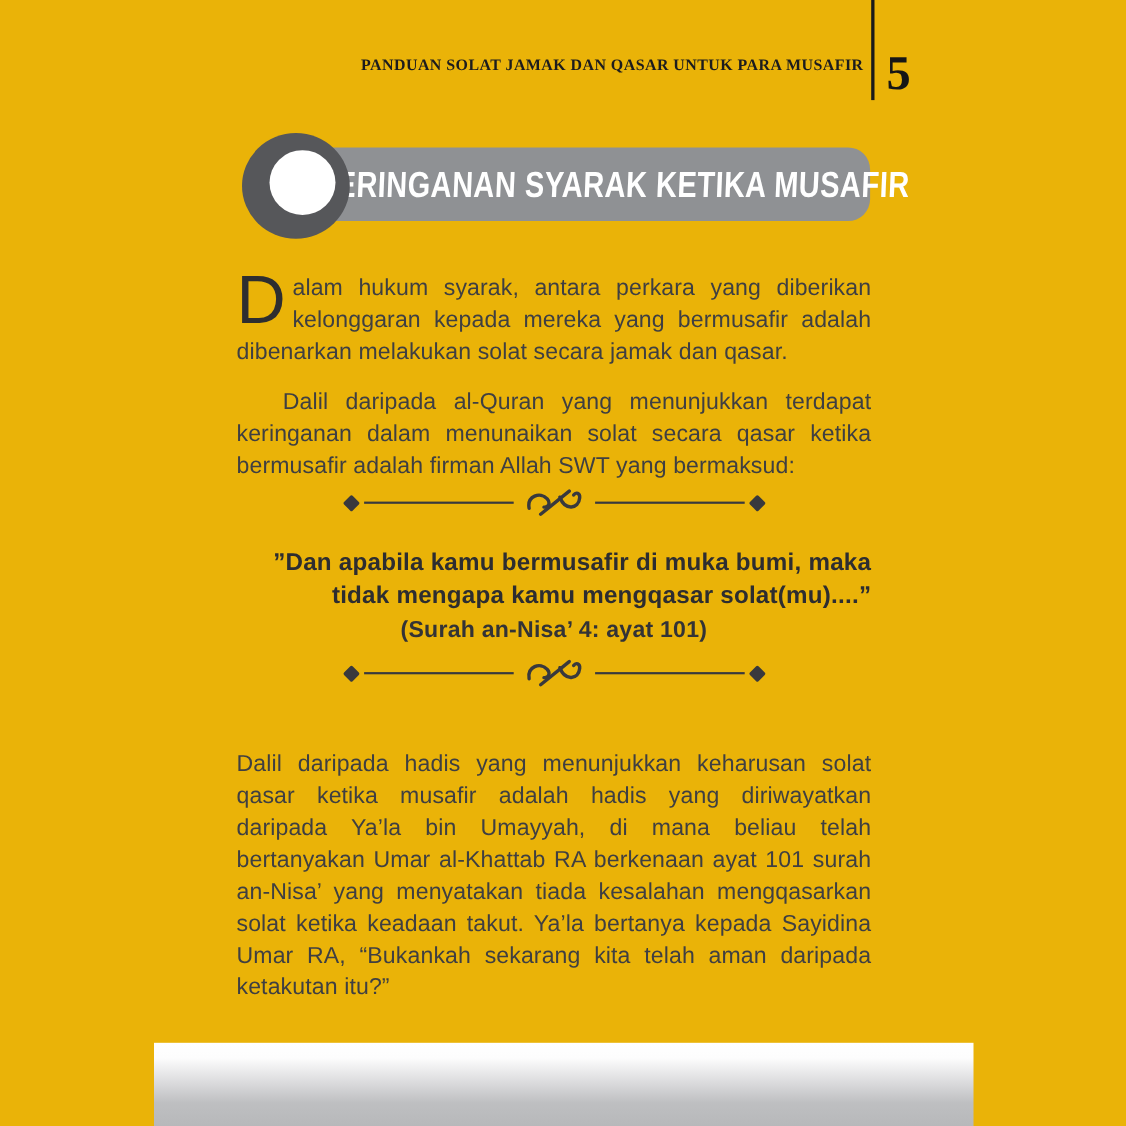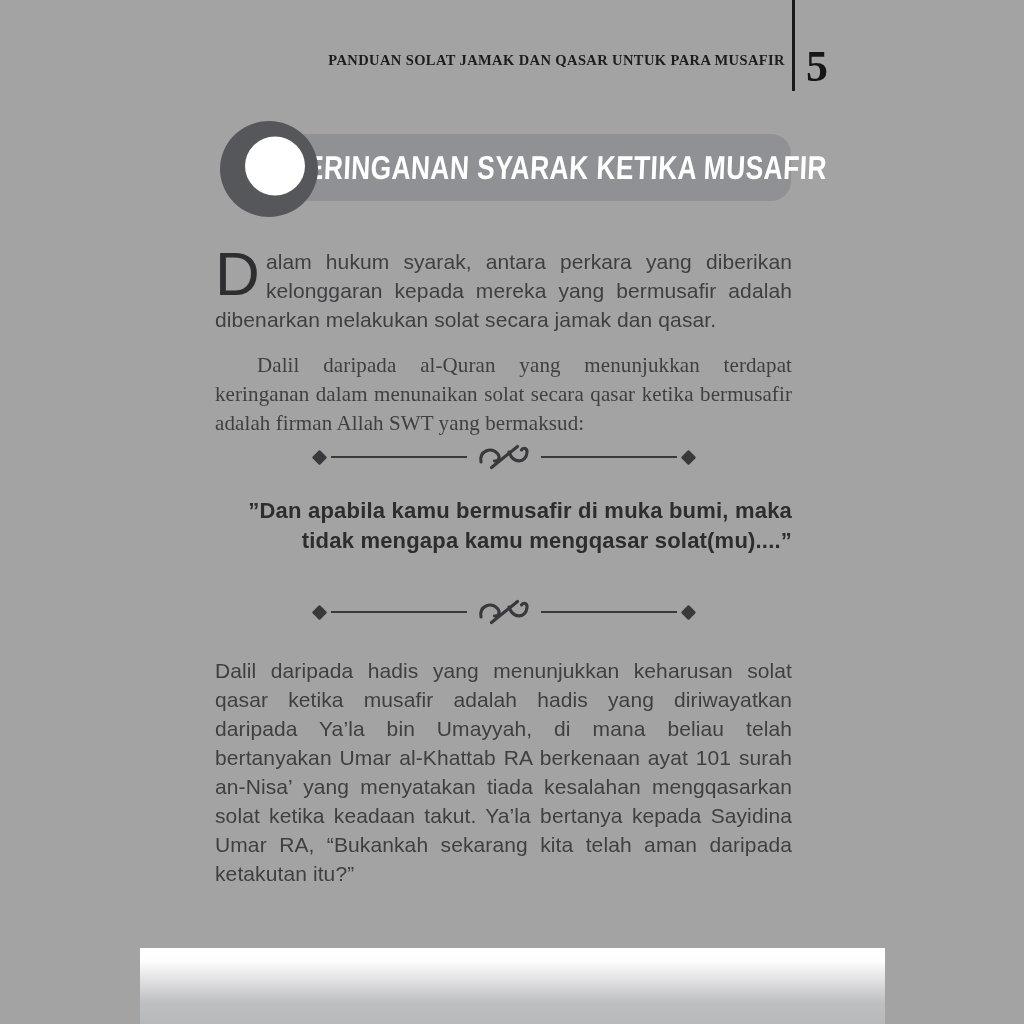--- a/index.html
+++ b/index.html
@@ -1,17 +1,17 @@
 <!DOCTYPE html>
 <html><head>
 <meta charset="utf-8">
 <style>
   html,body{margin:0;padding:0;background:#ffffff;}
   #canvas{
-    position:relative;width:1024px;height:1024px;background:#a3a3a3;
+    position:relative;width:1024px;height:1024px;background:#eab308;
     overflow:hidden;font-family:"Liberation Sans",sans-serif;
   }
   
   .running-head{
     position:absolute;top:50px;right:239px;text-align:right;
     font-family:"Liberation Serif",serif;font-size:14.5px;font-weight:600;
     letter-spacing:.4px;color:#1c1c1e;line-height:20px;white-space:nowrap;
   }
   .head-rule{
     position:absolute;left:792px;top:0;width:3px;height:91px;background:#1a1a1a;
@@ -31,22 +31,22 @@
     transform:scaleX(.8) skewX(-3deg);transform-origin:center;
     letter-spacing:.5px;
   }
   .banner-ring{position:absolute;left:219px;top:120px;}
   
   .para{
     position:absolute;left:215px;width:577px;color:#3f3f42;
     font-size:21px;line-height:29px;text-align:justify;letter-spacing:.1px;
   }
   .para.p1{top:247px;}
-  .para.p2{top:351px;text-indent:42px;font-family:Liberation Serif, serif;}
-  .para.p3{top:656px;}
+  .para.p2{top:351px;text-indent:42px;}
+  .para.p3{top:680px;}
   .dropcap{
     float:left;font-size:62px;line-height:50px;padding:2px 6px 0 0;
     color:#2e2e30;font-weight:400;
   }
   
   .divider{
     position:absolute;left:314px;width:380px;height:30px;
     display:flex;align-items:center;
   }
   .divider.d1{top:442px;}
@@ -106,20 +106,21 @@
         <path d="M4 19 C2 8, 14 3.5, 20.5 10.5 C23.5 14, 22 18.5, 17.5 18"></path>
         <path d="M32 9 C36.5 21.5, 49 20, 50 9.5 C50.4 5.2, 46.6 4, 44.5 7"></path>
         <path d="M14.5 24.5 L40.5 3.5"></path>
       </g>
     </svg>
     <span class="div-line"></span>
     <span class="diamond"></span>
   </div>
 
   <div class="quote">”Dan apabila kamu bermusafir di muka bumi, maka tidak mengapa kamu mengqasar solat(mu)....”</div>
+  <div class="quote-source">(Surah an-Nisa’ 4: ayat 101)</div>
 
   <div class="divider d2">
     <span class="diamond"></span>
     <span class="div-line"></span>
     <svg class="ornament" width="54" height="28" viewBox="0 0 54 28">
       <g fill="none" stroke="#39393d" stroke-width="3.1" stroke-linecap="round">
         <path d="M4 19 C2 8, 14 3.5, 20.5 10.5 C23.5 14, 22 18.5, 17.5 18"></path>
         <path d="M32 9 C36.5 21.5, 49 20, 50 9.5 C50.4 5.2, 46.6 4, 44.5 7"></path>
         <path d="M14.5 24.5 L40.5 3.5"></path>
       </g>

